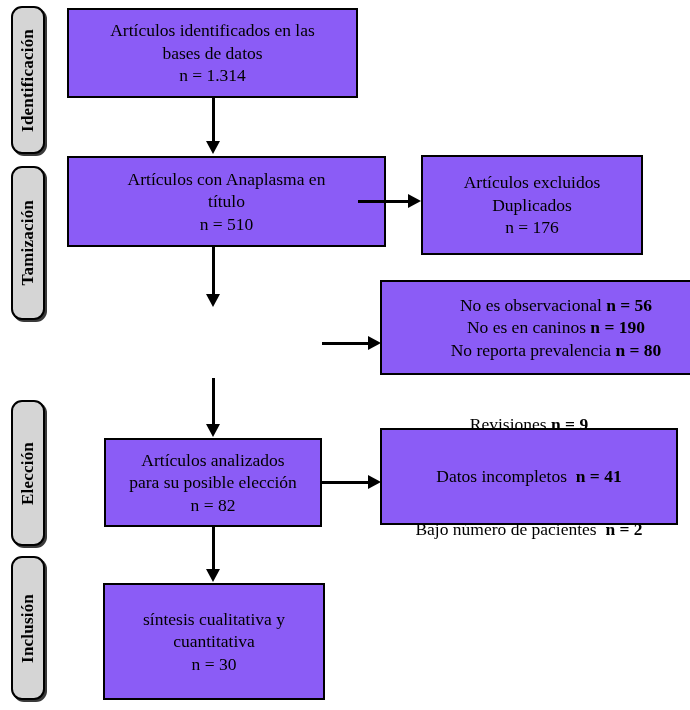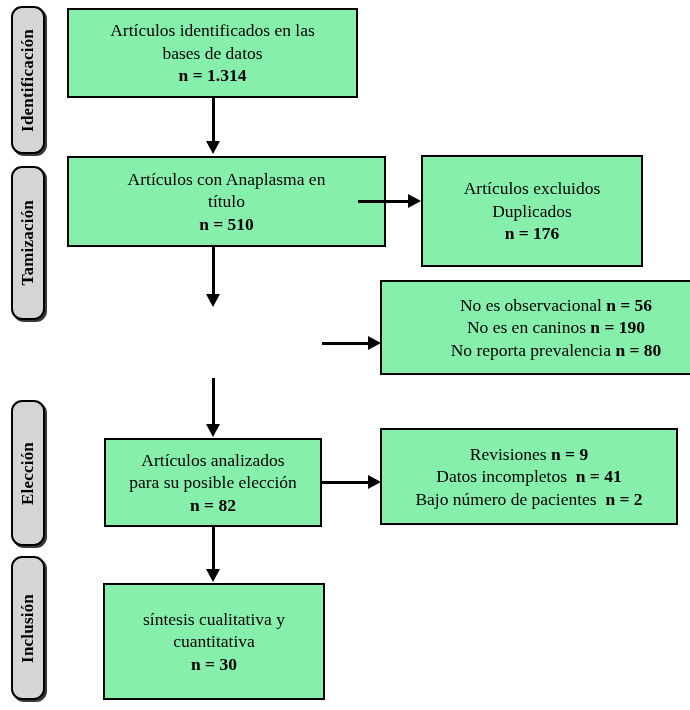--- a/index.html
+++ b/index.html
@@ -35,38 +35,38 @@
     font-weight: bold;
     font-size: 17px;
     letter-spacing: 0.2px;
     color: #000000;
     white-space: nowrap;
   }
 
   
   .flow-box {
     position: absolute;
-    background: #86efac;
+    background: #8b5cf6;
     border: 2px solid #000000;
     box-sizing: border-box;
     display: flex;
     flex-direction: column;
     align-items: center;
     justify-content: center;
     text-align: center;
     color: #000000;
     padding: 2px 6px;
   }
   .flow-box .line {
     font-size: 17.5px;
     line-height: 1.28;
     white-space: nowrap;
   }
   .flow-box .line.bold {
-    font-weight: bold;
+    font-weight: normal;
   }
   .flow-box.left-align .line {
     width: 100%;
     text-align: center;
   }
 
   
   .v-line {
     position: absolute;
     width: 3px;
@@ -126,21 +126,21 @@
 
   <div class="flow-box" style="left:67px; top:156px; width:319px; height:91px;">
     <div class="line">Artículos con Anaplasma en</div>
     <div class="line">título</div>
     <div class="line bold">n = 510</div>
   </div>
 
   <div class="h-line" style="left:358px; top:200px; width:53px; height:3px;"></div>
   <div class="arrow-right" style="left:408px; top:194px;"></div>
 
-  <div class="flow-box" style="left:421px; top:155px; width:222px; height:112px;">
+  <div class="flow-box" style="left:421px; top:155px; width:222px; height:100px;">
     <div class="line">Artículos excluidos</div>
     <div class="line">Duplicados</div>
     <div class="line bold">n = 176</div>
   </div>
 
   <div class="v-line" style="left:212px; top:247px; width:3px; height:48px;"></div>
   <div class="arrow-down" style="left:206px; top:294px;"></div>
 
 
   <div class="h-line" style="left:322px; top:342px; width:49px; height:3px;"></div>
@@ -157,21 +157,21 @@
 
   <div class="flow-box" style="left:104px; top:438px; width:218px; height:89px;">
     <div class="line">Artículos analizados</div>
     <div class="line">para su posible elección</div>
     <div class="line bold">n = 82</div>
   </div>
 
   <div class="h-line" style="left:322px; top:481px; width:49px; height:3px;"></div>
   <div class="arrow-right" style="left:368px; top:475px;"></div>
 
-  <div class="flow-box left-align" style="left:380px; top:428px; width:298px; height:97px;">
+  <div class="flow-box left-align" style="left:380px; top:428px; width:298px; height:97px;gap:30px;">
     <div class="line">
       <span>Revisiones</span>
       <b>n = 9</b>
     </div>
     <div class="line">
       <span>Datos incompletos</span>
       &nbsp;<b>n = 41</b>
     </div>
     <div class="line">
       <span>Bajo número de pacientes</span>

